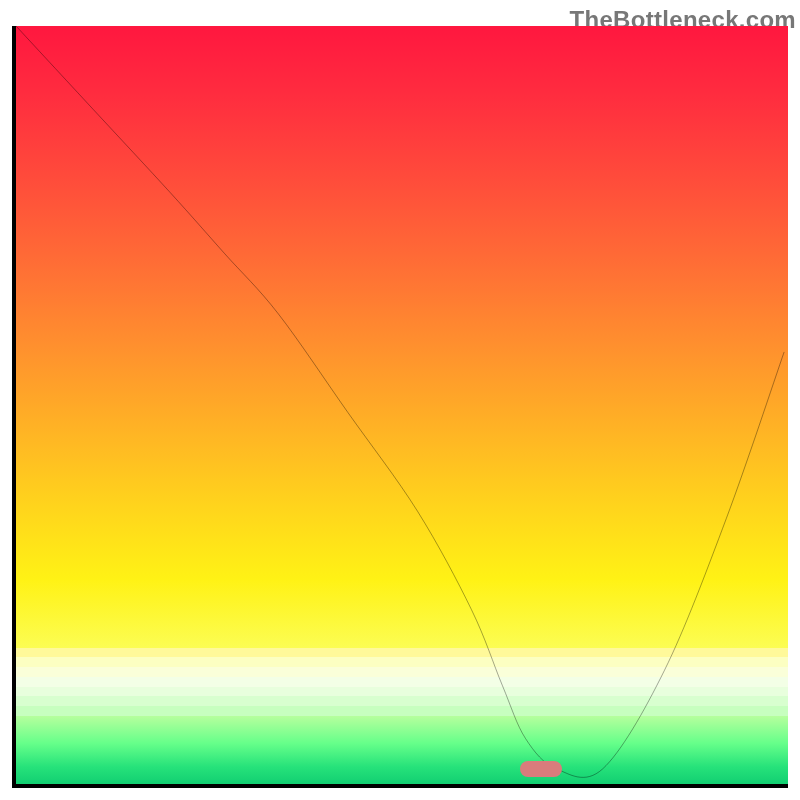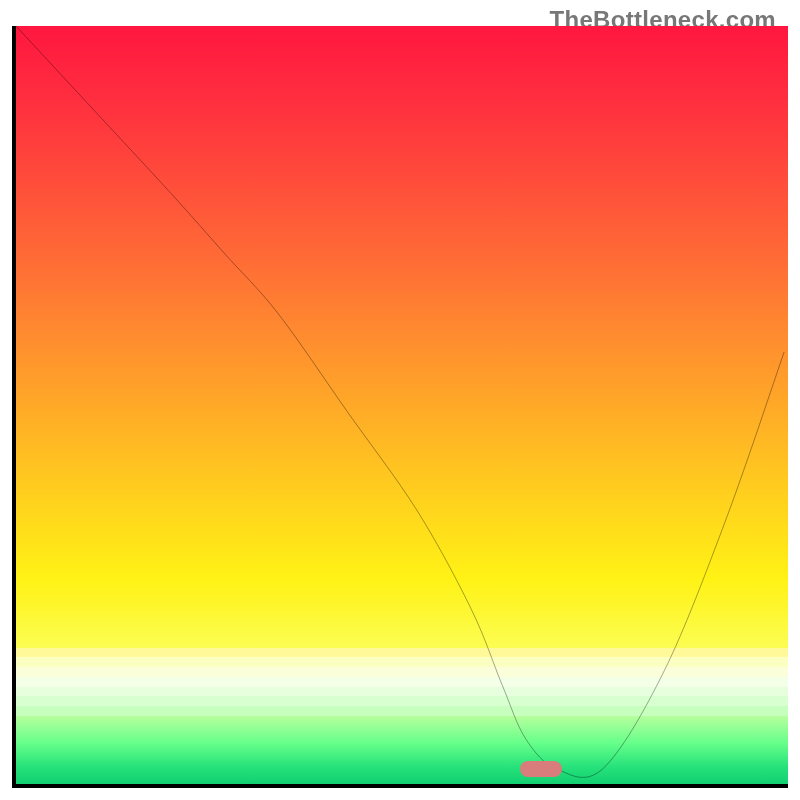--- a/index.html
+++ b/index.html
@@ -12,21 +12,21 @@
     font-family: Arial, Helvetica, sans-serif;
   }
   .stage {
     position: relative;
     width: 800px;
     height: 800px;
   }
   .watermark {
     position: absolute;
     top: 6px;
-    right: 24px;
+    right: 4px;
     color: #777;
     font-size: 24px;
     font-weight: 600;
     letter-spacing: 0.3px;
     user-select: none;
   }
   
   .plot {
     position: absolute;
     left: 12px;

